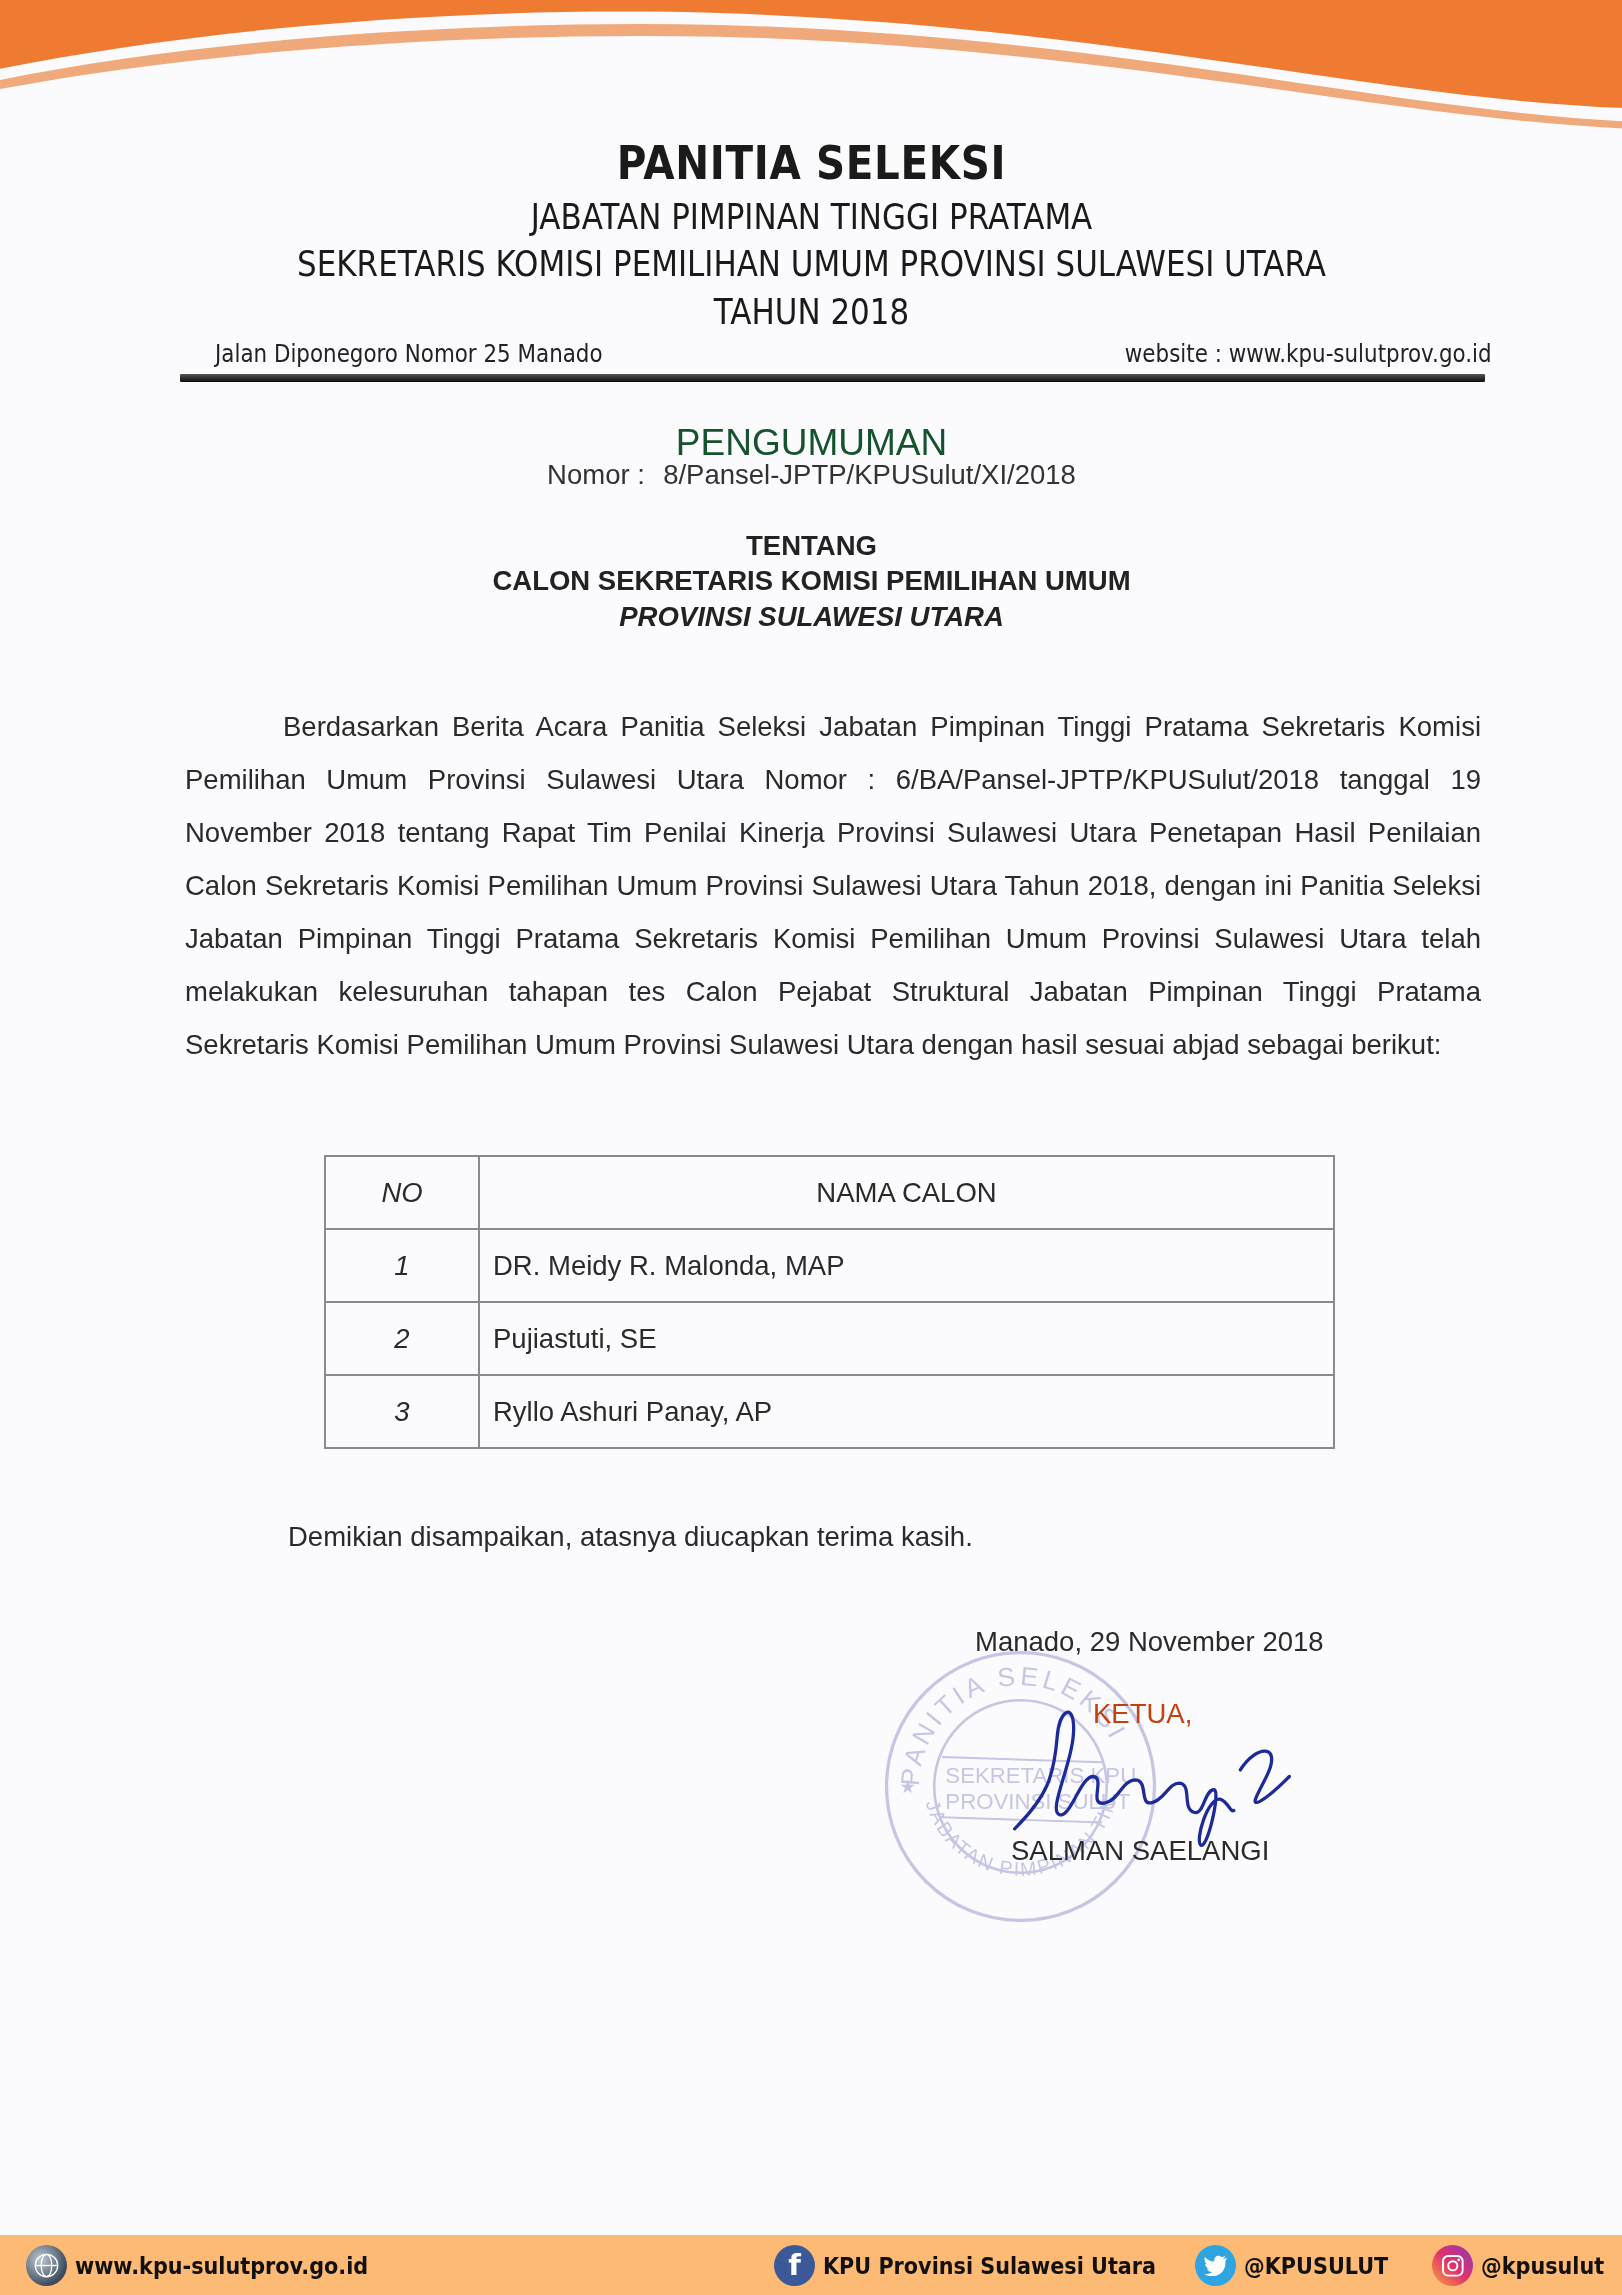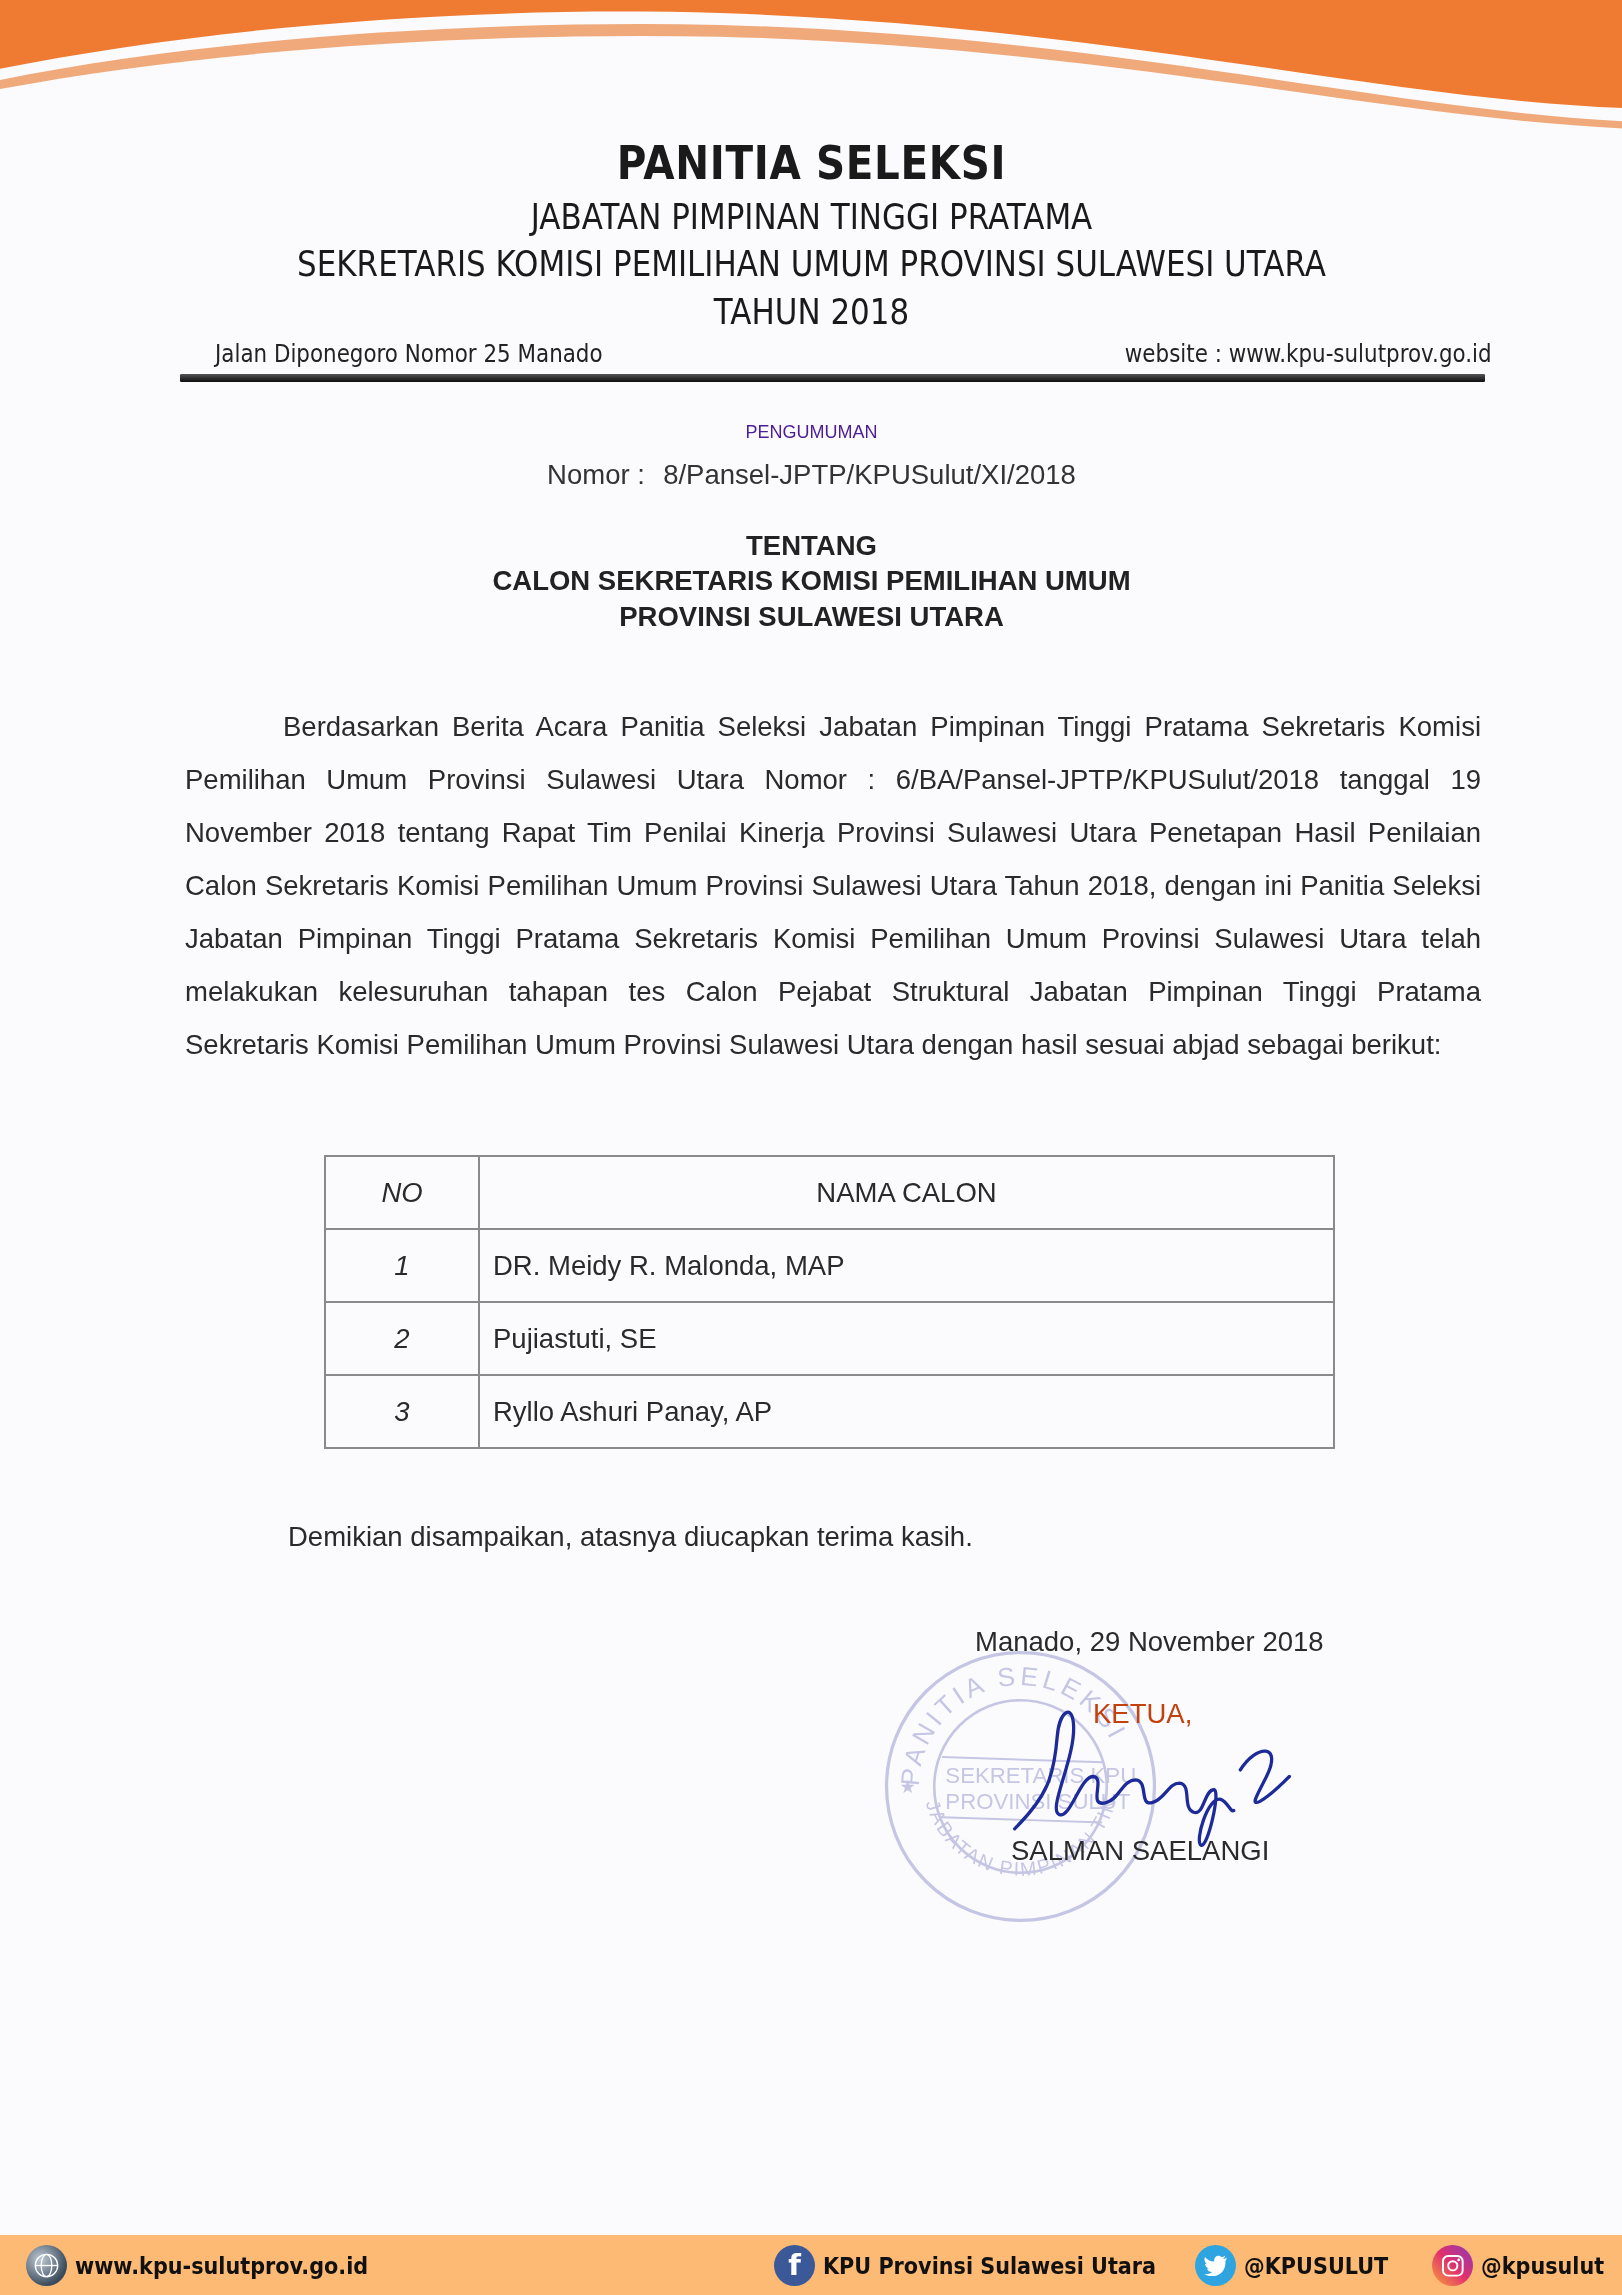--- a/index.html
+++ b/index.html
@@ -14,27 +14,27 @@
   .lh { position: absolute; left: 0; width: 1623px; text-align: center; font-family: "DejaVu Sans", sans-serif; color: #1a1a1a; }
   .lh-title { top: 136px; font-size: 46px; font-weight: bold; letter-spacing: 0.7px; transform: scaleX(0.88); }
   .lh-l1 { top: 196px; font-size: 36px; transform: scaleX(0.86); }
   .lh-l2 { top: 243px; font-size: 36px; transform: scaleX(0.86); }
   .lh-l3 { top: 291px; font-size: 36px; transform: scaleX(0.86); }
   .lh-addr { position: absolute; top: 338px; left: 215px; font-family: "DejaVu Sans", sans-serif; font-size: 25.5px; transform: scaleX(0.84); transform-origin: left; color: #222; }
   .lh-web { position: absolute; top: 338px; right: 131px; font-family: "DejaVu Sans", sans-serif; font-size: 25.5px; transform: scaleX(0.84); transform-origin: right; color: #222; }
   .lh-rule { position: absolute; left: 180px; top: 374px; width: 1305px; height: 7.9px; background: linear-gradient(#555, #0d0d0d); border-radius: 1.3px; }
 
   .center { position: absolute; left: 0; width: 1623px; text-align: center; }
-  .ann-title { top: 422px; font-size: 18px; color: #4c1d95; }
+  .ann-title { top: 422px; font-size: 37px; color: #14532d; }
   .ann-num { top: 459px; font-size: 27.5px; color: #333; }
   .ann-num .gap { display: inline-block; width: 18.3px; }
   .about { font-weight: bold; font-size: 27.5px; color: #222; }
   .about-1 { top: 530px; }
   .about-2 { top: 565px; }
-  .about-3 { top: 601px; }
+  .about-3 { top: 601px; font-style: italic; }
 
   .body-para {
     position: absolute; left: 185px; top: 700px; width: 1296px;
     font-size: 27.5px; line-height: 53px; text-align: justify; text-align-last: left;
     color: #2a2a2a; text-indent: 98px;
   }
 
   .tbl { position: absolute; left: 324px; top: 1155px; width: 1011px; border-collapse: collapse; font-size: 27.5px; color: #2a2a2a; }
   .tbl th, .tbl td { border: 2px solid #8a8a8a; height: 71px; padding: 0; }
   .tbl th { font-weight: normal; text-align: center; }

